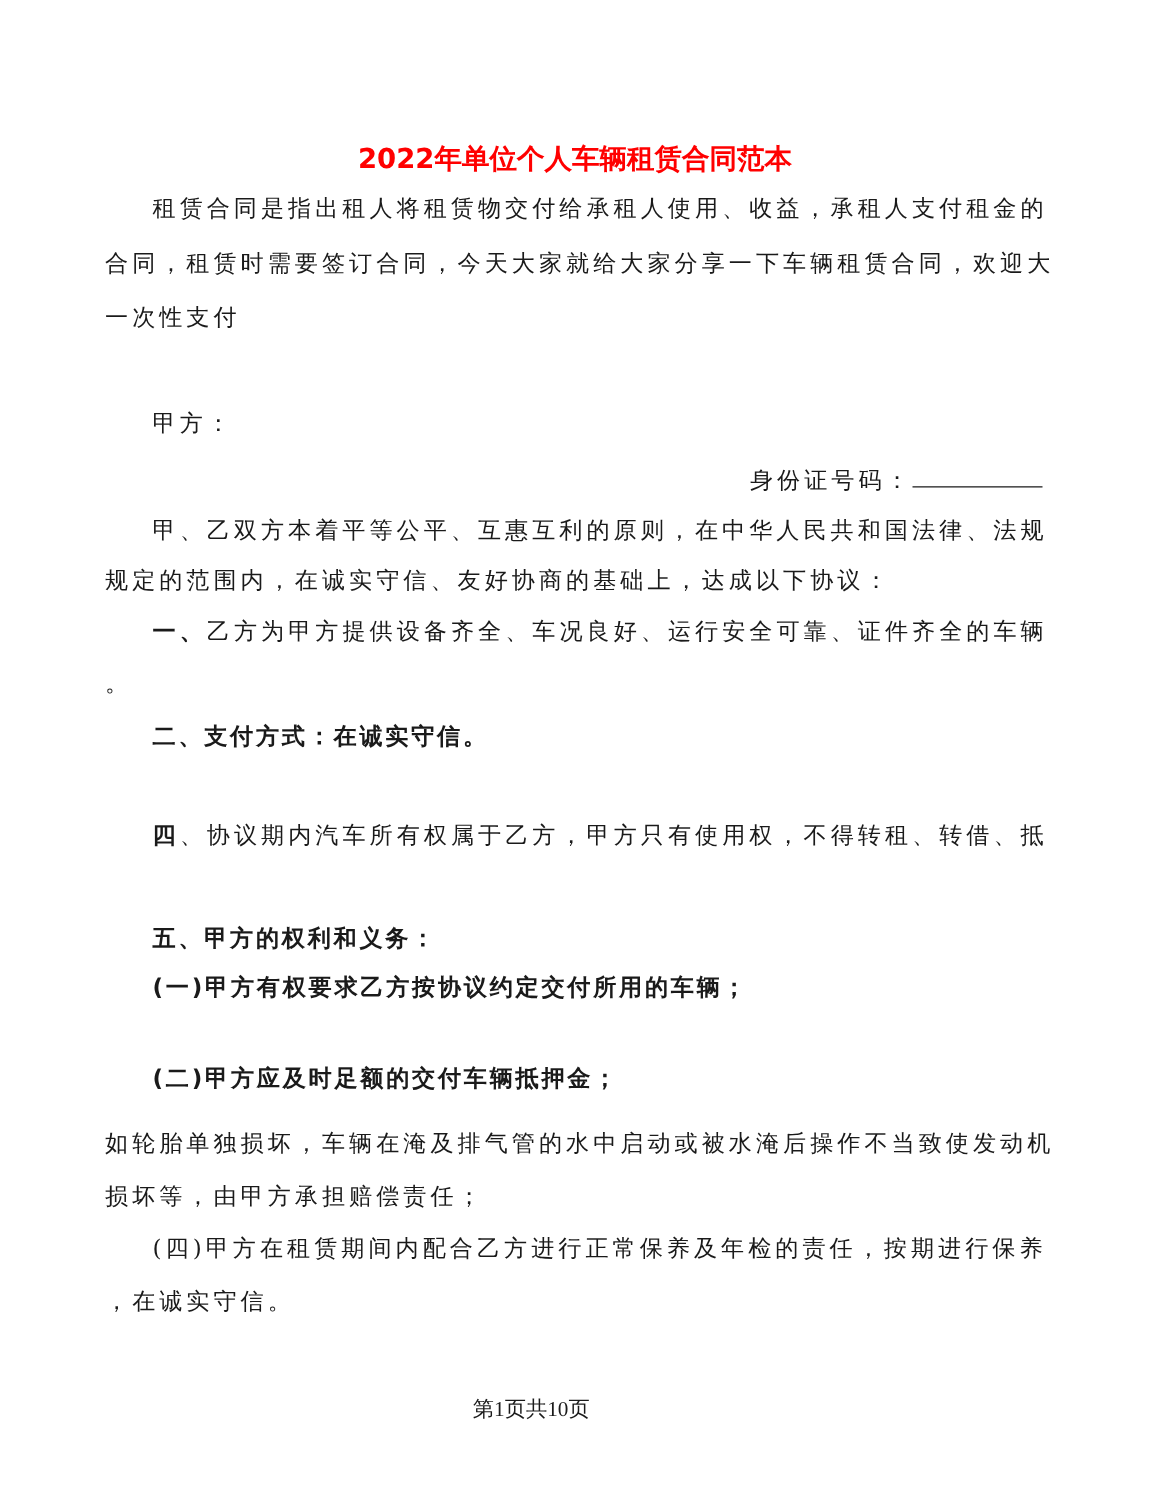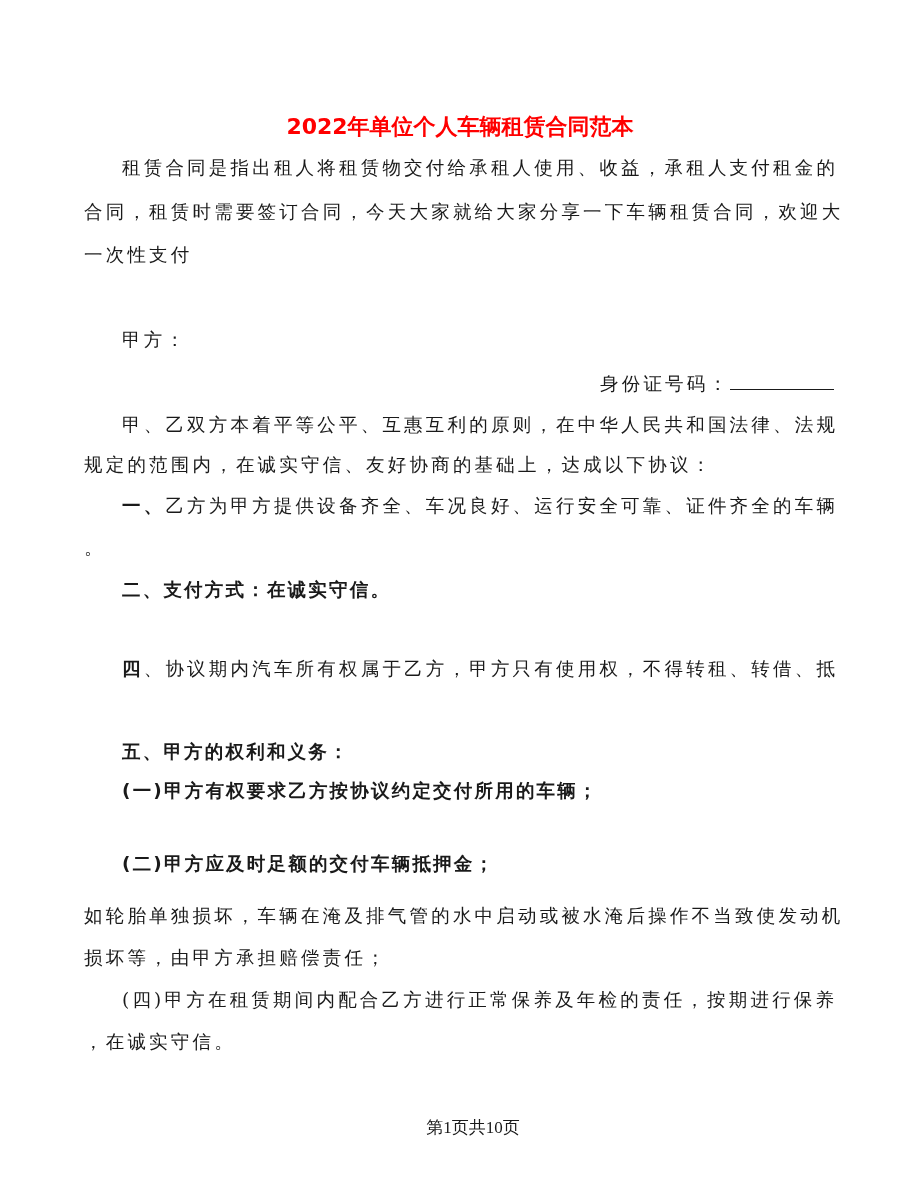--- a/index.html
+++ b/index.html
@@ -9,21 +9,21 @@
   .title { position: absolute; left: 0; width: 920px; text-align: center;
            color: #ff0000; font-size: 22px; font-weight: bold; letter-spacing: 0px;
            font-family: "DejaVu Sans", "Liberation Sans", sans-serif; }
   .line { position: absolute; left: 84px; width: 752px; font-size: 18.5px;
           letter-spacing: 3.2px; white-space: nowrap; line-height: 24px; }
   .indent { left: 122px; }
   .bold { font-weight: bold; font-family: "DejaVu Sans", "Liberation Sans", sans-serif; letter-spacing: 2.2px; }
   .b { font-weight: bold; font-family: "DejaVu Sans", "Liberation Sans", sans-serif; }
   .blank { display: inline-block; border-bottom: 1px solid #1a1a1a; height: 18px; vertical-align: baseline; }
   .footer { position: absolute; left: 0; width: 850px; top: 1116px; text-align: center;
-            font-size: 17px; color: #1a1a1a; font-family: "Liberation Serif", "DejaVu Serif", serif; padding-left: 48px; }
+            font-size: 17px; color: #1a1a1a; font-family: "Liberation Serif", "DejaVu Serif", serif; }
 </style>
 </head>
 <body>
 
 <div class="page">
 
   <div class="title" style="top:112px;">2022年单位个人车辆租赁合同范本</div>
 
   <div class="line indent" style="top:156px;">租赁合同是指出租人将租赁物交付给承租人使用、收益，承租人支付租金的</div>
   <div class="line" style="top:200px;">合同，租赁时需要签订合同，今天大家就给大家分享一下车辆租赁合同，欢迎大</div>

